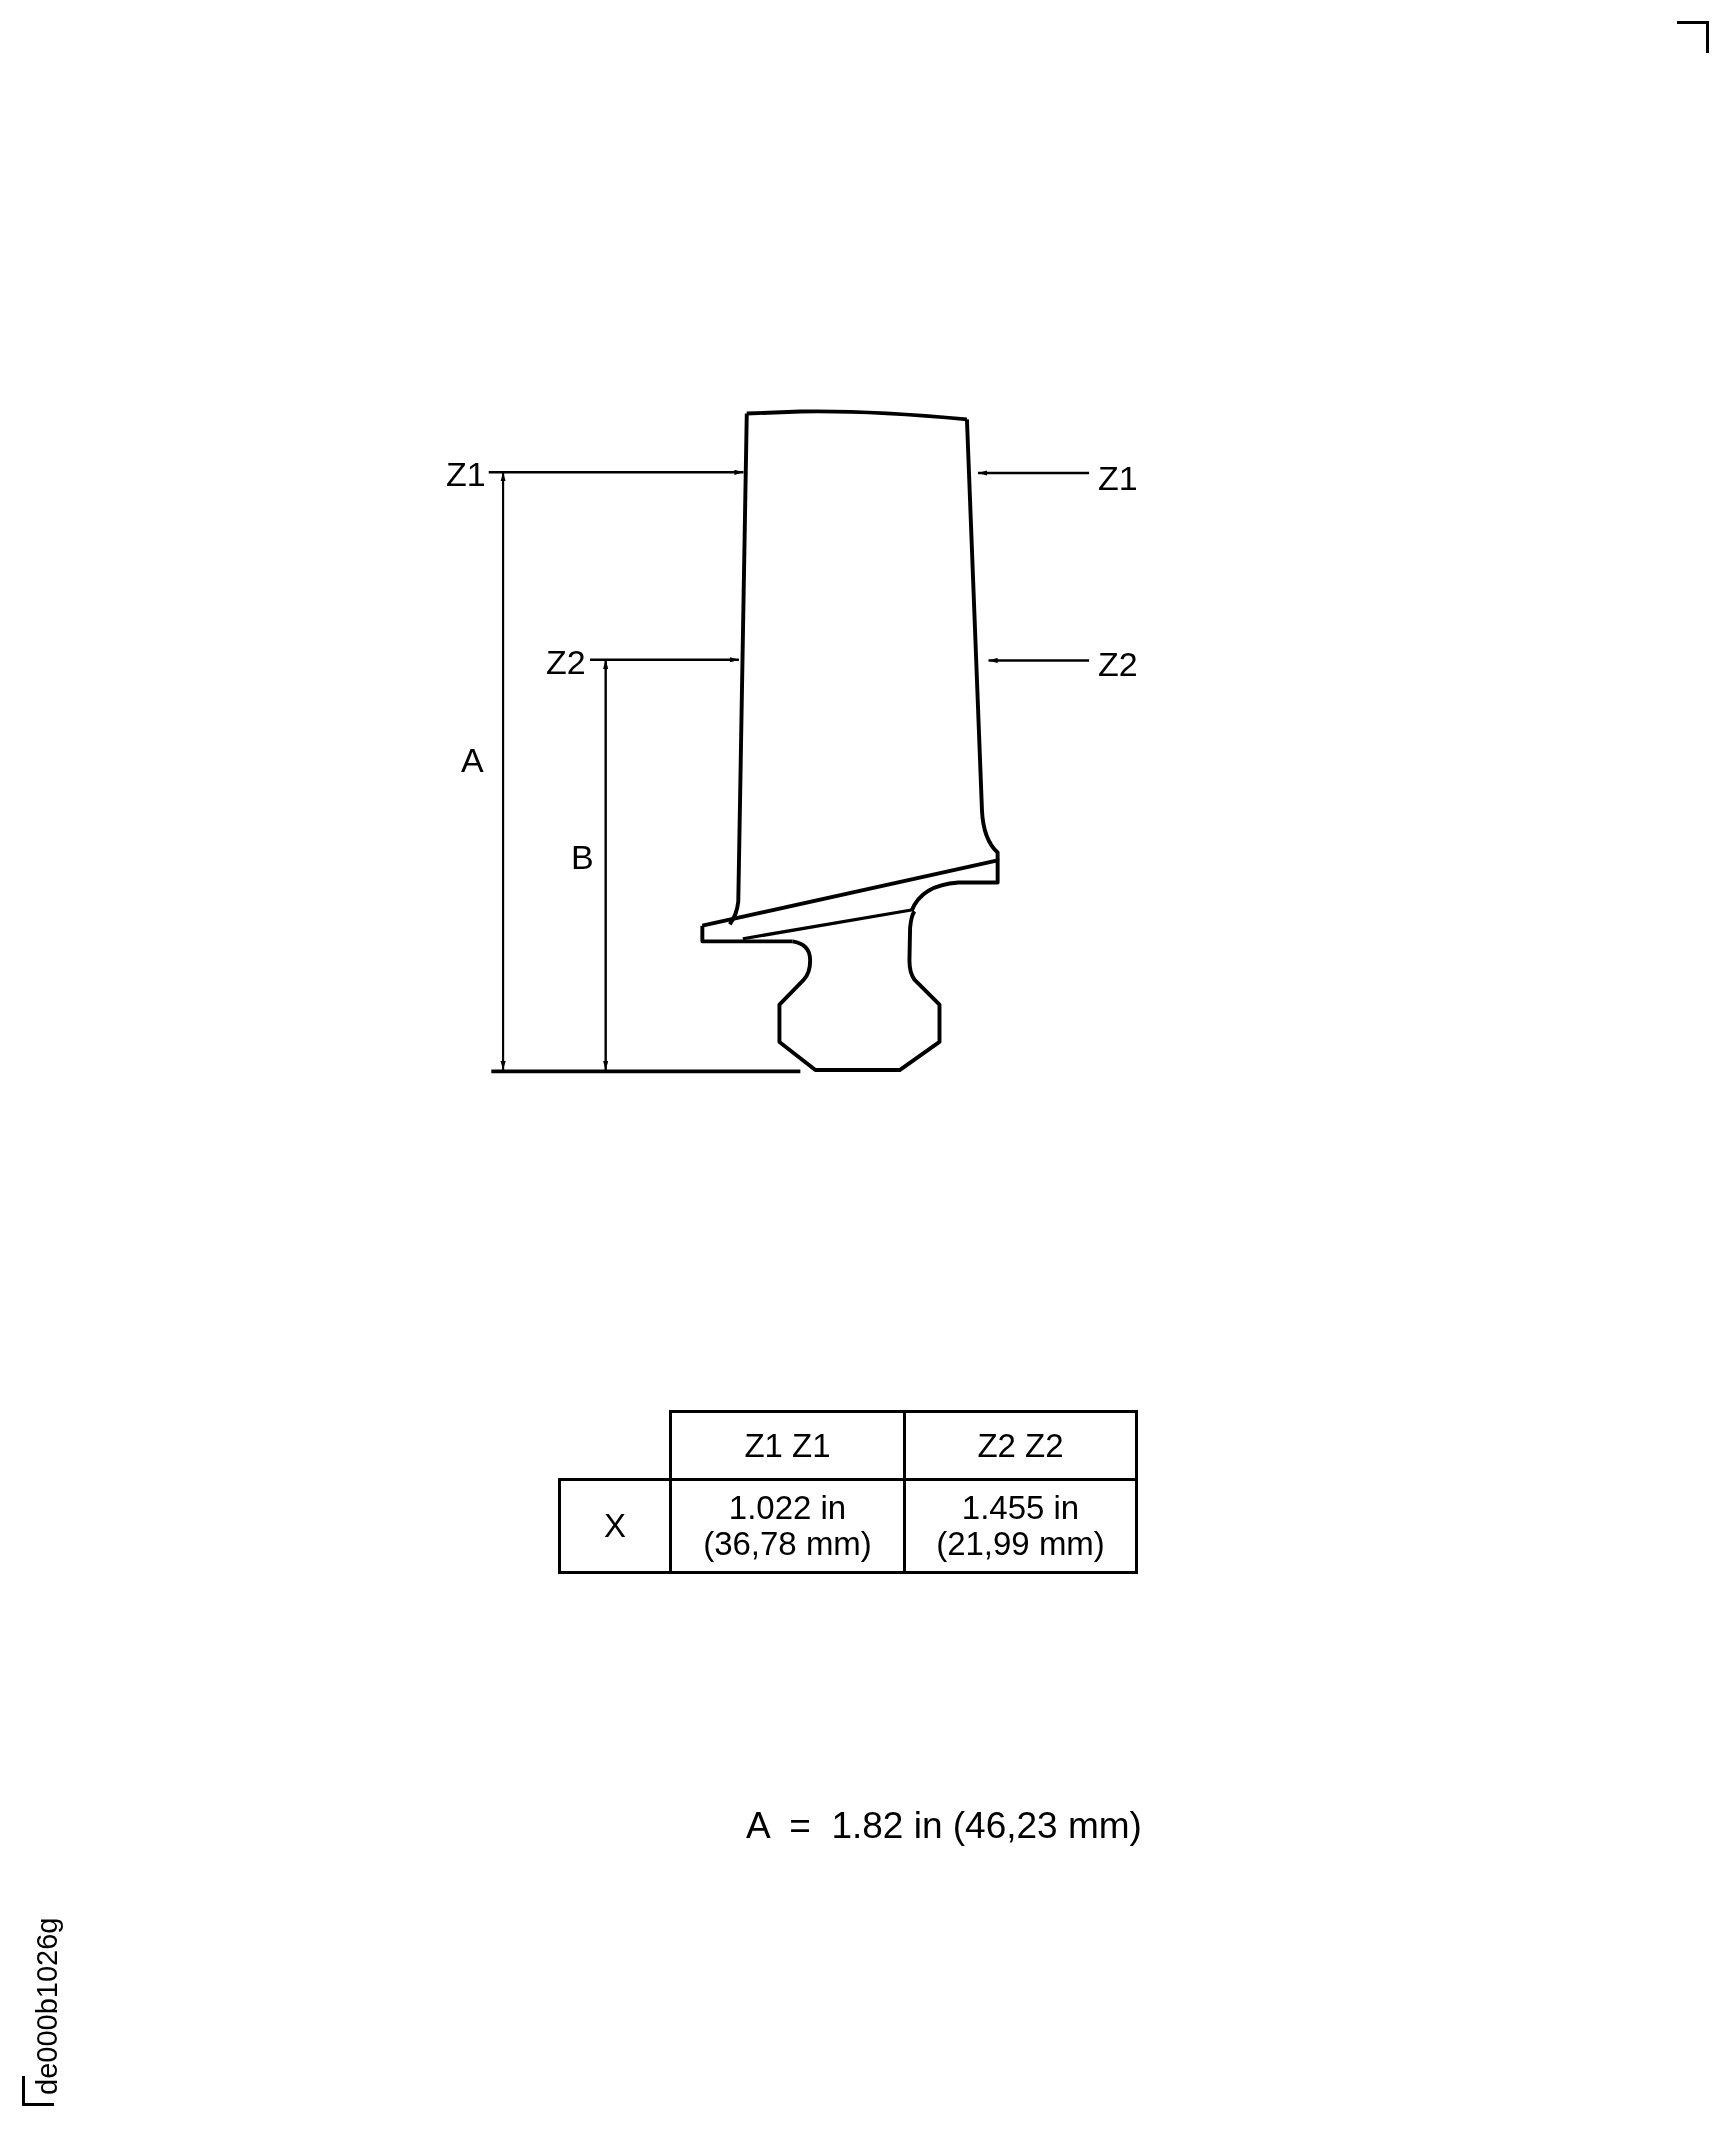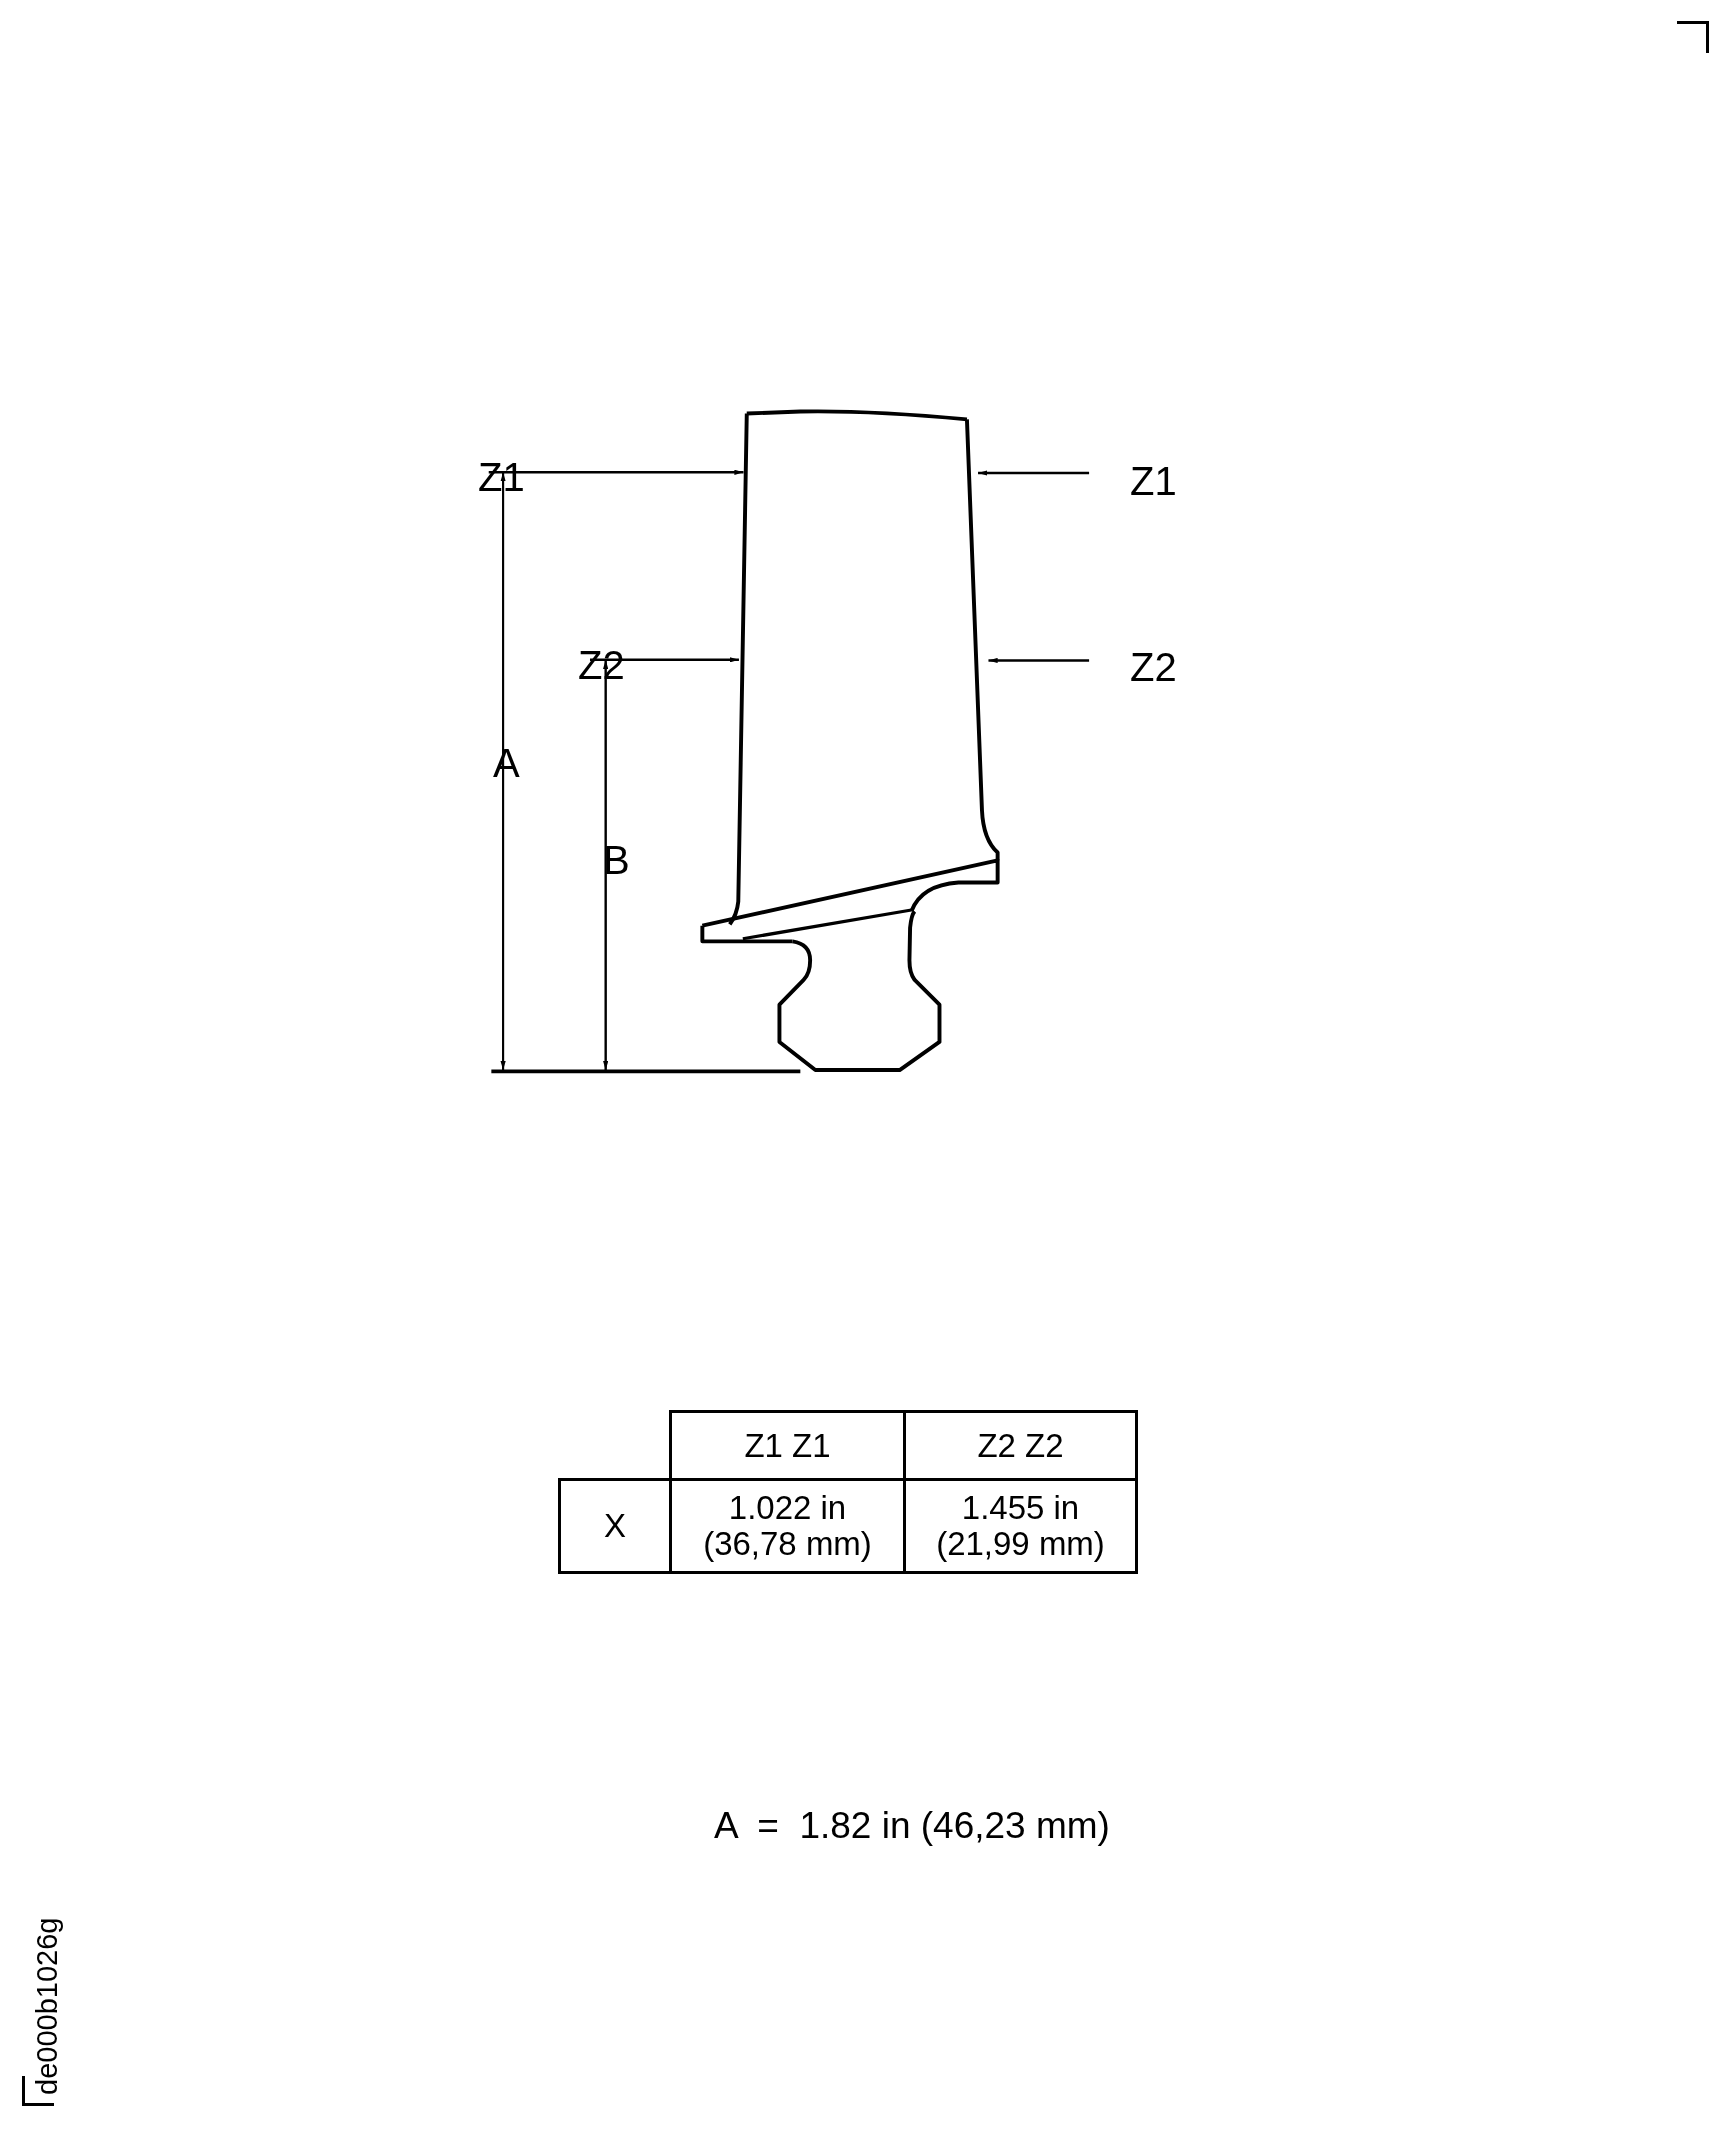--- a/index.html
+++ b/index.html
@@ -1,35 +1,35 @@
 <!DOCTYPE html>
 <html style="font-size:10.5px"><head>
   <meta charset="utf-8">
   <style>
     html, body { margin: 0; padding: 0; background: #ffffff; }
     body { width: 1732px; height: 2129px; position: relative; overflow: hidden;
            font-family: "Liberation Sans", "DejaVu Sans", sans-serif; color: #000; }
     .drawing { position: absolute; left: 0; top: 0; }
-    .lbl { position: absolute; font-size: 40px; line-height: 1; white-space: nowrap; margin-left: 32px; }
+    .lbl { position: absolute; font-size: 34px; line-height: 1; white-space: nowrap; }
     .corner-tr { position: absolute; left: 1677px; top: 21px; width: 29px; height: 29px;
                  border-top: 3.9px solid #000; border-right: 3.9px solid #000; }
     .corner-bl { position: absolute; left: 21.6px; top: 2076px; width: 29px; height: 27.4px;
                  border-left: 3.9px solid #000; border-bottom: 3.9px solid #000; }
     .fig-id { position: absolute; left: 33px; top: 2095px; font-size: 29px; line-height: 1;
               transform-origin: 0 0; transform: rotate(-90deg); white-space: nowrap; }
     table.spec { position: absolute; left: 558px; top: 1410px; border-collapse: collapse;
                  font-size: 33px; line-height: 36px; }
     table.spec td { border: 3.3px solid #000; text-align: center; vertical-align: middle; padding: 0; }
     table.spec td.blank { border: none; border-right: 3.3px solid #000; border-bottom: 3.3px solid #000; }
     table.spec .c0 { width: 108px; }
     table.spec .c1 { width: 231px; }
     table.spec .c2 { width: 229px; }
     table.spec tr.hdr td { height: 65px; }
     table.spec tr.row td { height: 90px; }
-    .formulas { position: absolute; left: 714px; top: 1793px; font-size: 37px; line-height: 65px; }
+    .formulas { position: absolute; left: 746px; top: 1793px; font-size: 37px; line-height: 65px; }
     .formula { white-space: pre; }
   </style>
 </head>
 <body>
 
 <div class="corner-tr"></div>
 
 <svg class="drawing" width="1732" height="2129" viewBox="0 0 2651 3259" xmlns="http://www.w3.org/2000/svg">
   <defs>
     <marker id="arr" markerWidth="14" markerHeight="8" refX="14" refY="4" orient="auto" markerUnits="userSpaceOnUse">

